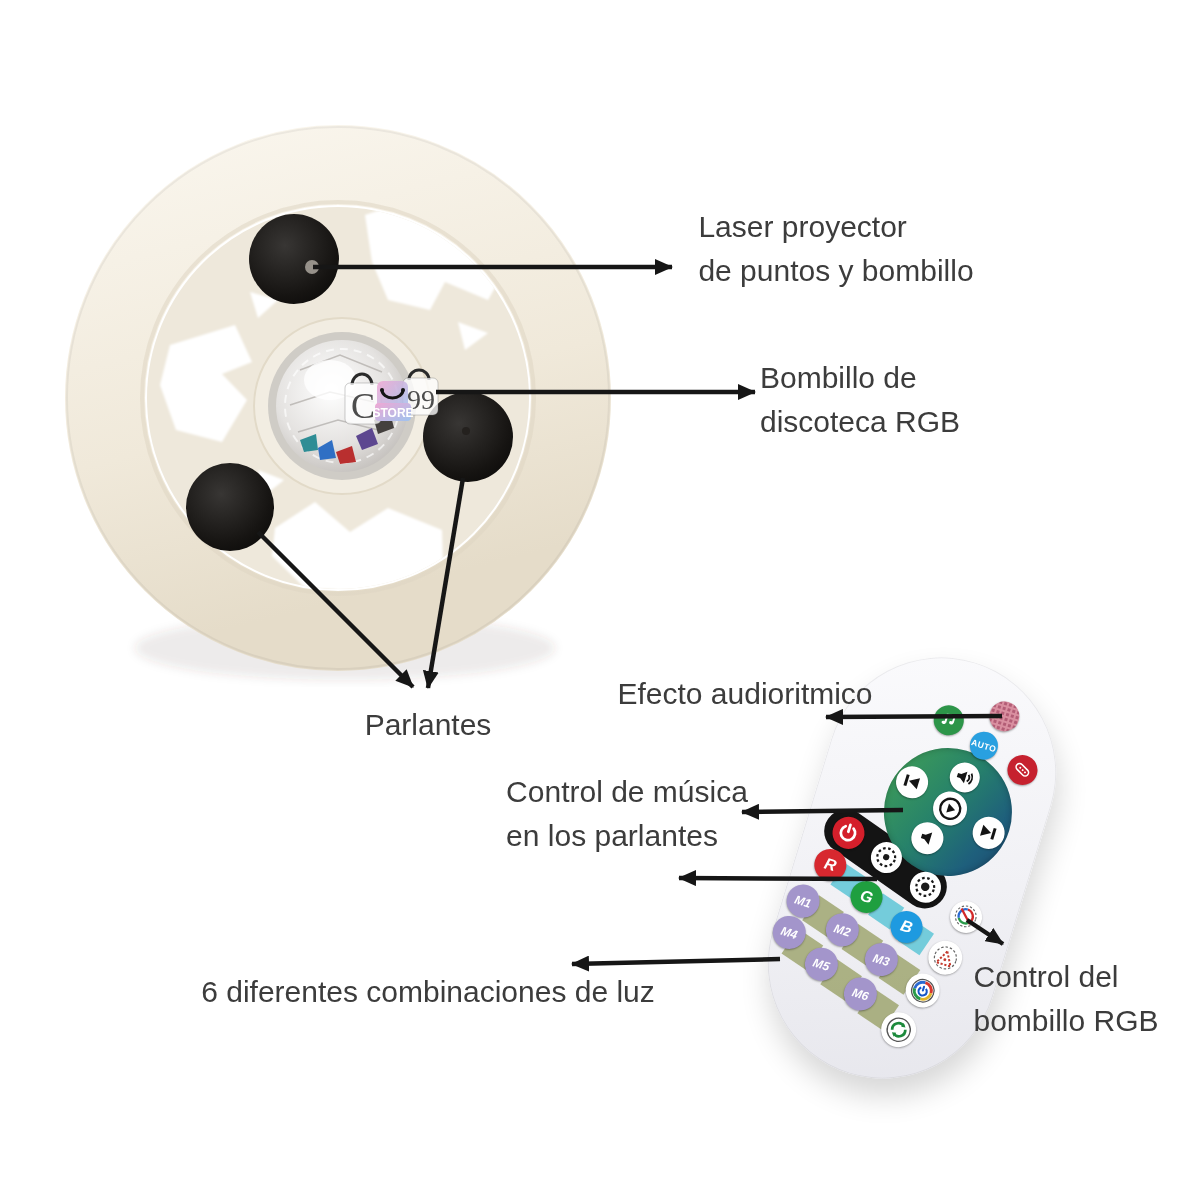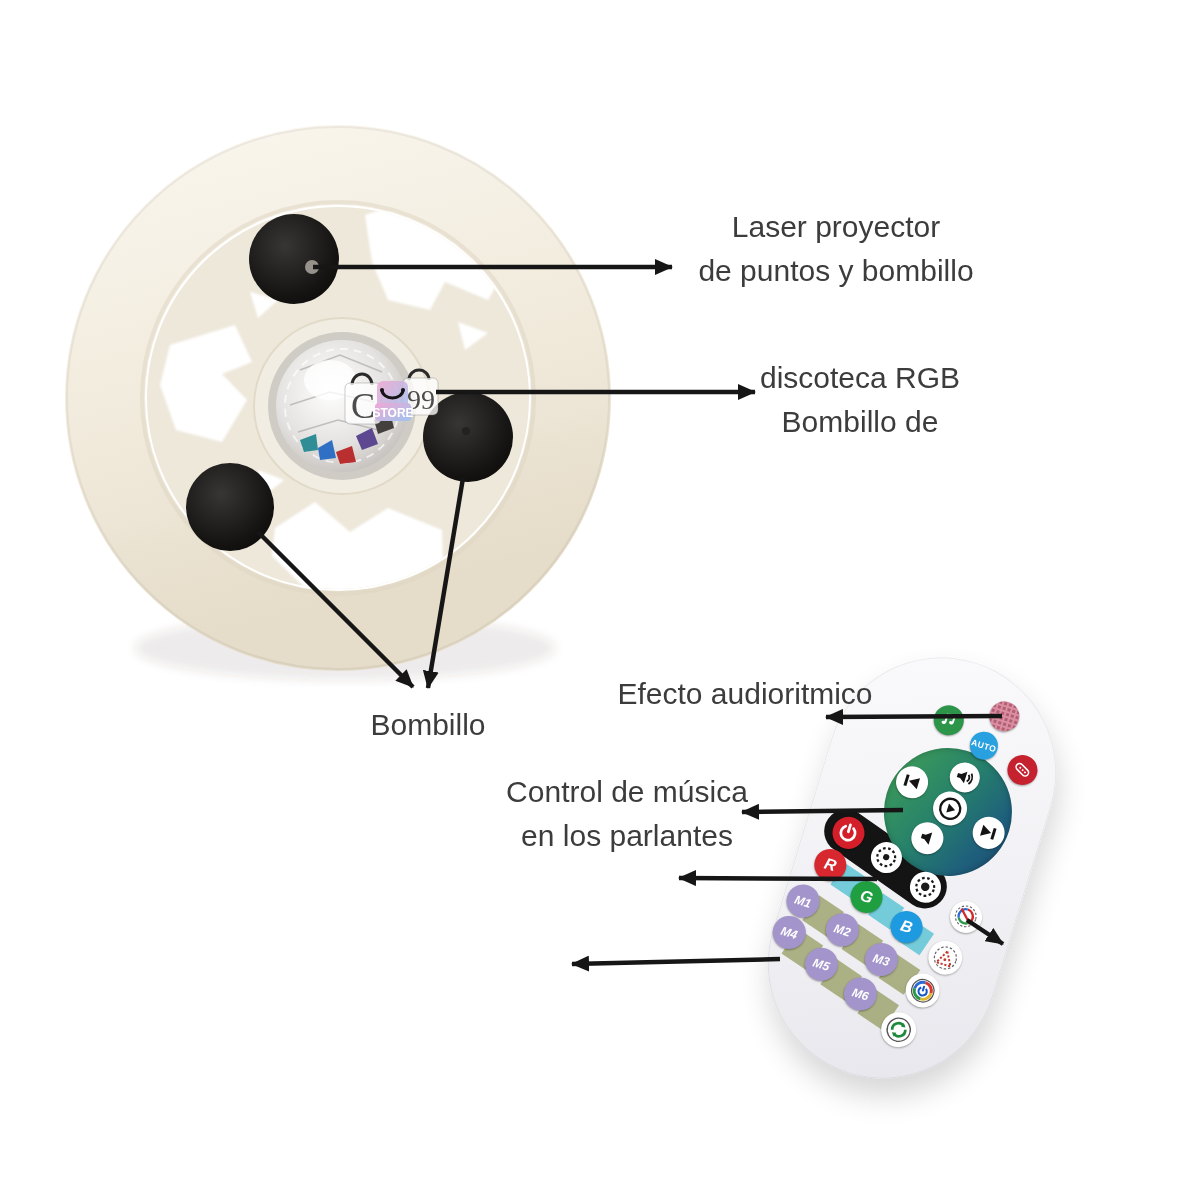--- a/index.html
+++ b/index.html
@@ -2,21 +2,21 @@
 <html><head>
 <meta charset="utf-8">
 <style>
   html,body{margin:0;padding:0;background:#fff;}
   .stage{position:relative;width:1200px;height:1201px;background:#ffffff;overflow:hidden;
          font-family:"Liberation Sans",sans-serif;}
   svg{display:block;}
   .layer{position:absolute;left:0;top:0;pointer-events:none;}
 
   
-  .label{position:absolute;color:#3c3c3c;font-size:30px;line-height:1.45;text-align:center;
+  .label{position:absolute;color:#3c3c3c;font-size:30px;line-height:1.45;text-align:left;
          white-space:nowrap;transform:translateX(-50%);}
 
   
   .remote{position:absolute;left:797px;top:653px;width:230px;height:430px;border-radius:115px;
           transform:rotate(17deg);
           background:linear-gradient(160deg,#fbfbfd 0%,#f1f1f5 55%,#e6e6ec 100%);
           box-shadow:7px 16px 30px rgba(0,0,0,.16), inset 0 0 0 1px rgba(0,0,0,.06);}
   .rbtn{position:absolute;border-radius:50%;display:flex;align-items:center;justify-content:center;
         box-shadow:0 1px 2px rgba(0,0,0,.35);}
   .rbtn svg{width:72%;height:72%;}
@@ -282,32 +282,39 @@
         <polygon points="7.8,16.4 5.4,13.4 8.8,12.8" fill="#1d8a3c"></polygon>
       </svg>
     </div>
   </div>
 
   <div class="label" style="left:836px;top:205px">
     <div>Laser proyector</div>
     <div>de puntos y bombillo</div>
   </div>
   <div class="label" style="left:860px;top:356px">
+    <div>Bombillo de</div>
     <div>discoteca RGB</div>
-    <div>Bombillo de</div>
   </div>
   <div class="label" style="left:428px;top:703px">
-    <div>Bombillo</div>
+    <div>Parlantes</div>
   </div>
   <div class="label" style="left:627px;top:770px">
     <div>Control de música</div>
     <div>en los parlantes</div>
   </div>
   <div class="label" style="left:745px;top:672px">
     <div>Efecto audioritmico</div>
+  </div>
+  <div class="label" style="left:428px;top:970px">
+    <div>6 diferentes combinaciones de luz</div>
+  </div>
+  <div class="label" style="left:1066px;top:955px">
+    <div>Control del</div>
+    <div>bombillo RGB</div>
   </div>
 
   <svg class="layer" width="1200" height="1201" viewBox="0 0 1200 1201">
     <defs>
       <marker id="ah" markerUnits="userSpaceOnUse" markerWidth="20" markerHeight="16" refX="17" refY="8" orient="auto">
         <polygon points="0,0 18,8 0,16" fill="#161616"></polygon>
       </marker>
     </defs>
     <g stroke="#161616" stroke-width="4.5" fill="none">
       <line x1="313" y1="267" x2="672" y2="267" marker-end="url(#ah)"></line>

